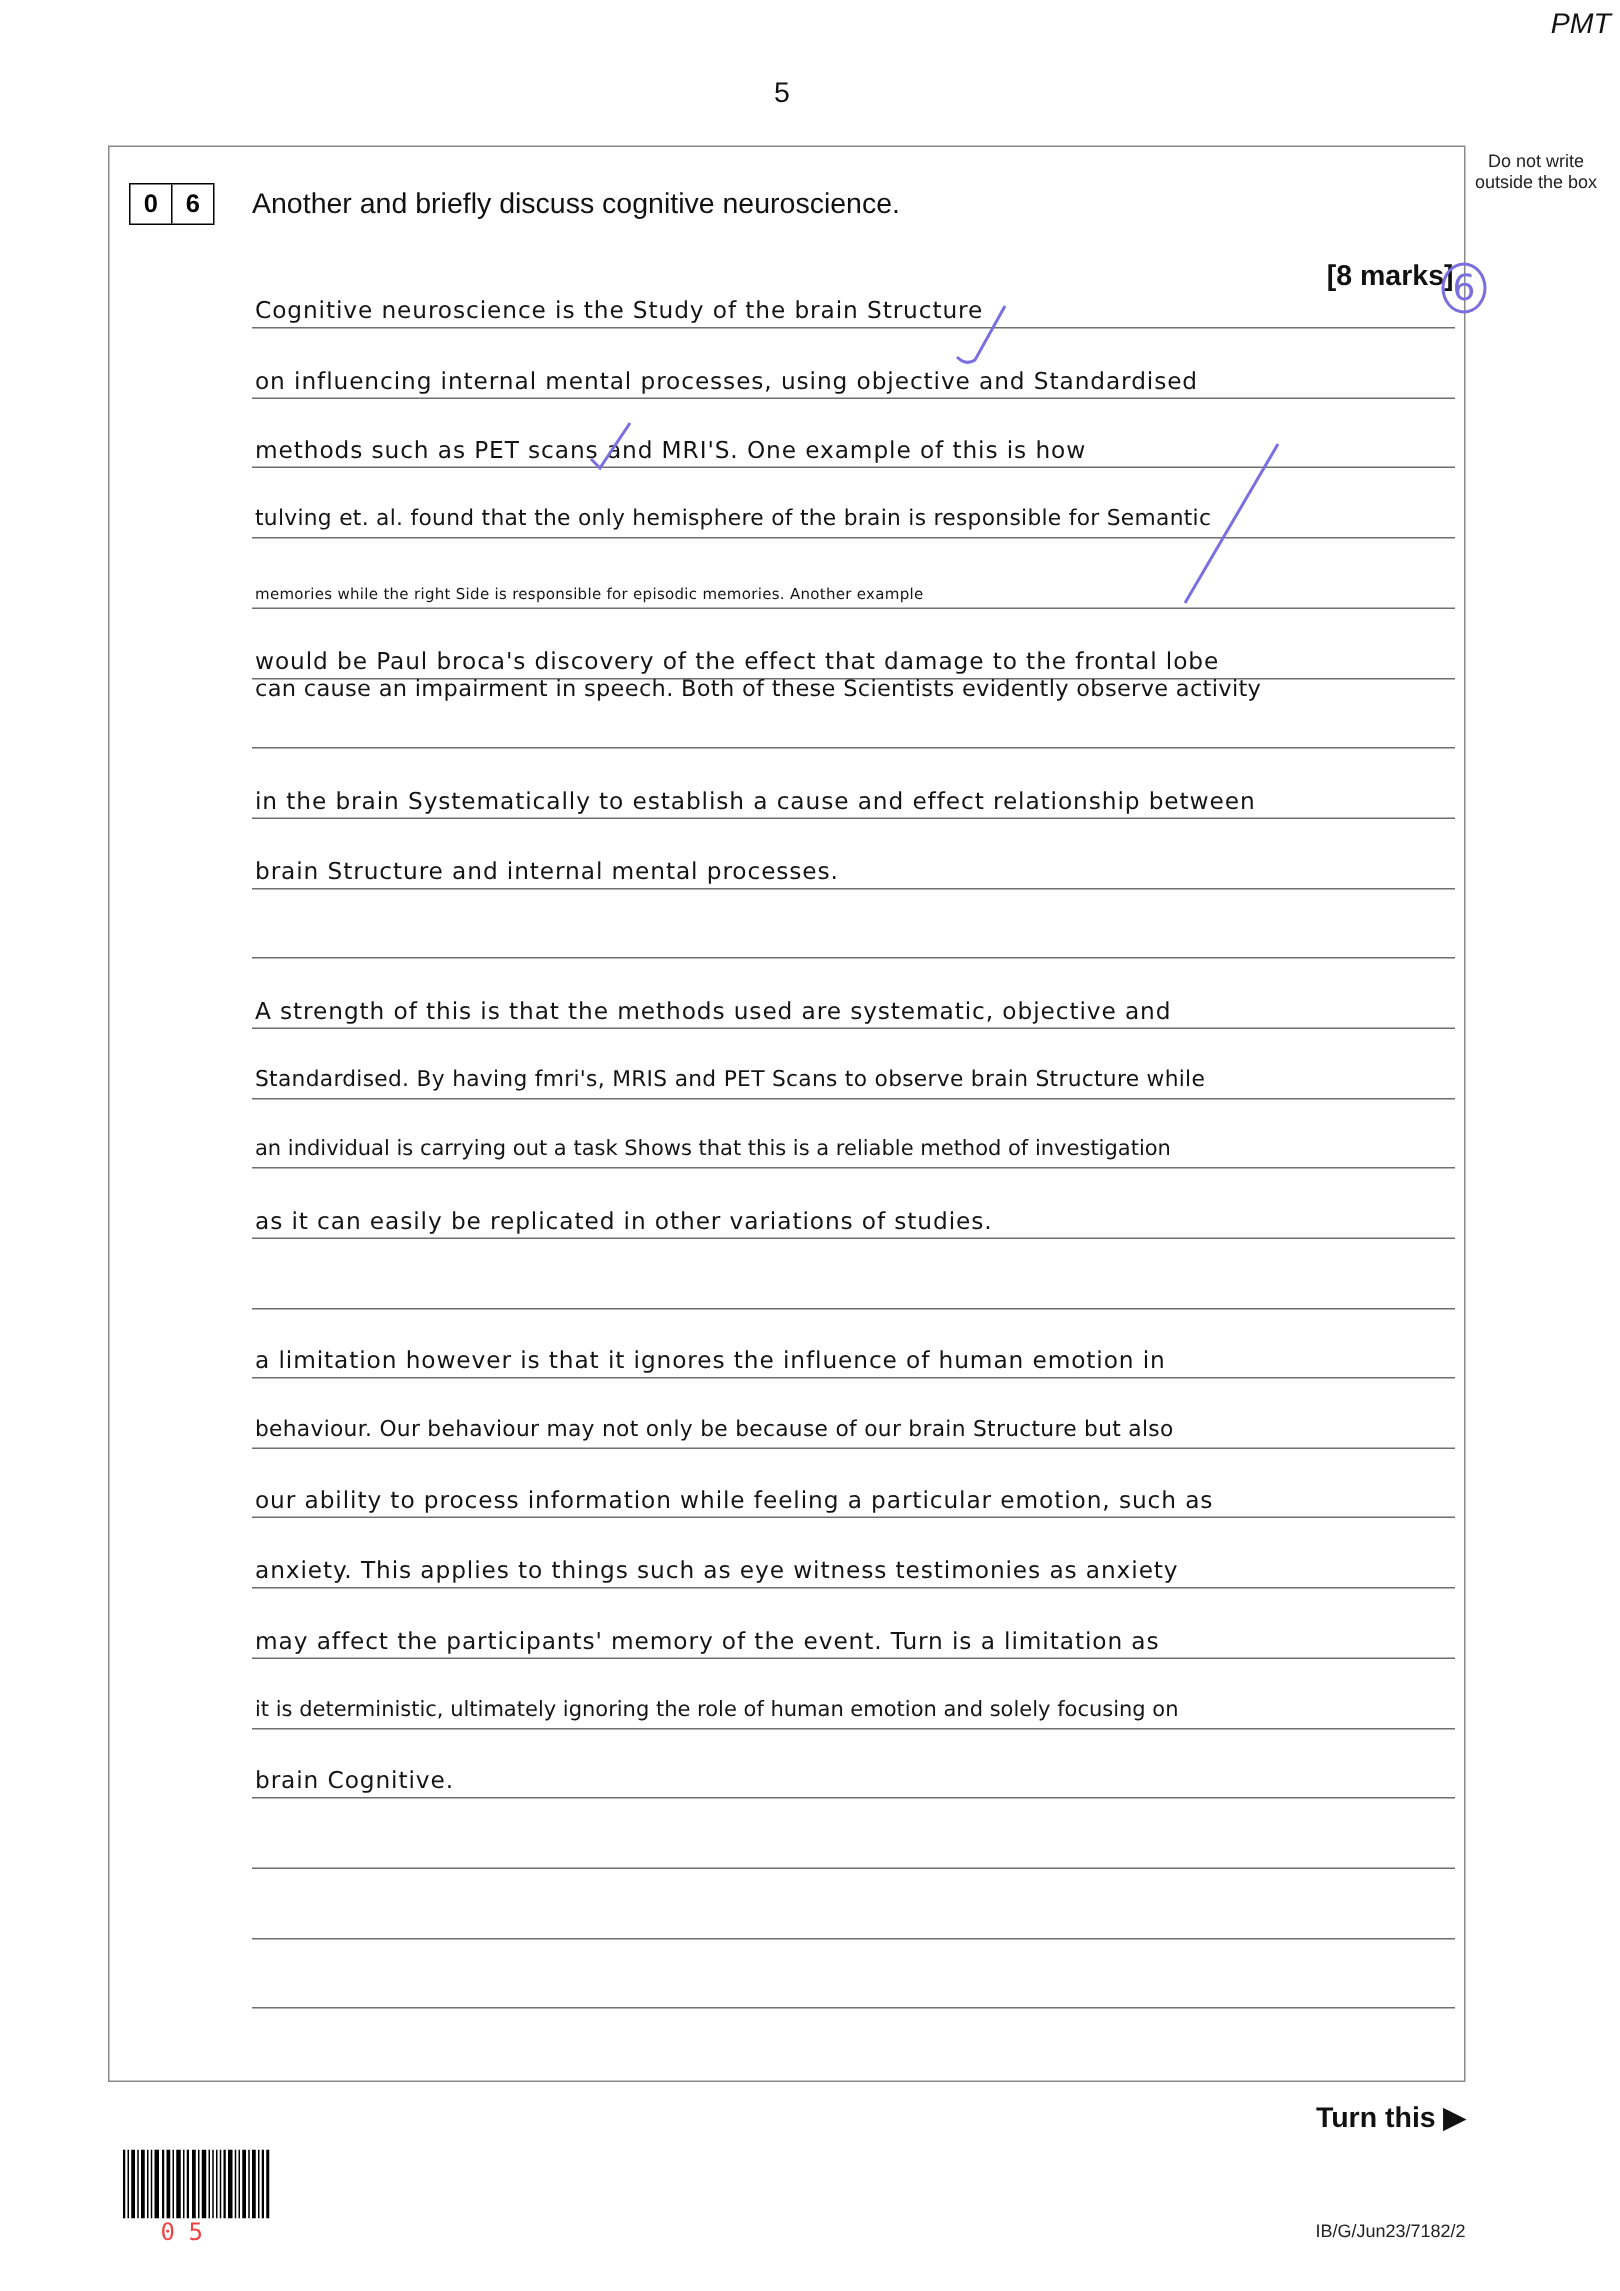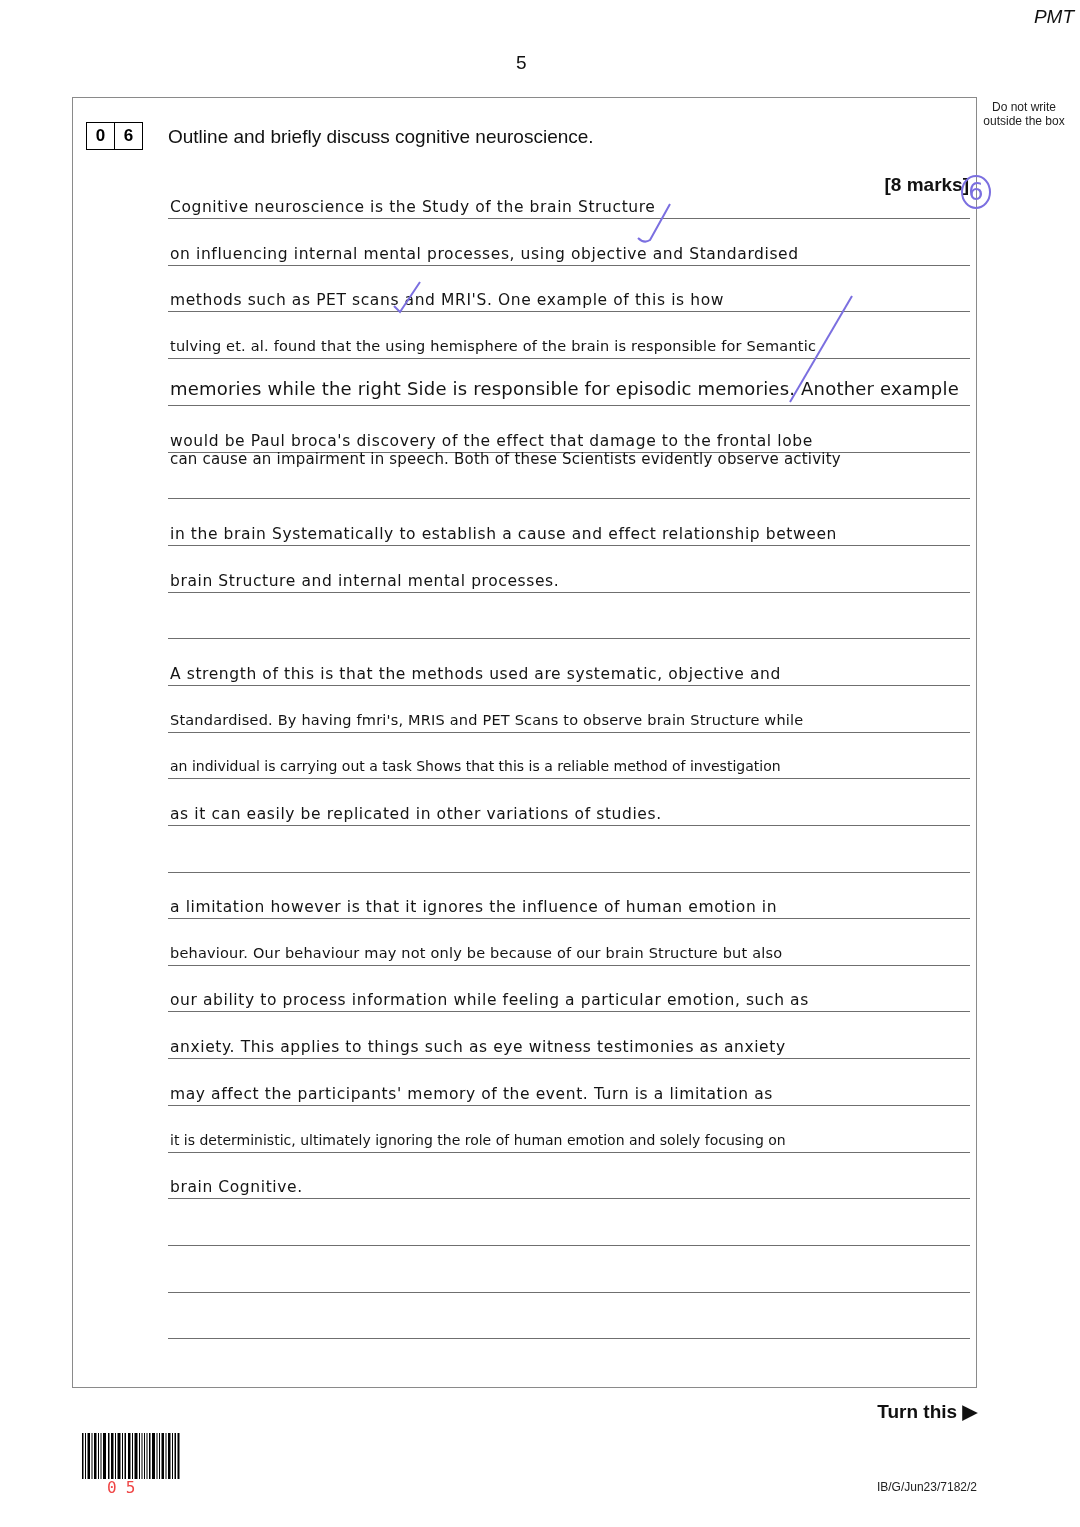--- a/index.html
+++ b/index.html
@@ -165,39 +165,39 @@
 <div class="pmt">PMT</div>
 <div class="page-number">5</div>
 
 <div class="answer-box"></div>
 <div class="margin-note">Do not write outside the box</div>
 
 <div class="qnum">
   <span>0</span>
   <span>6</span>
 </div>
-<div class="question">Outline and briefly discuss cognitive neuroscience.</div>
+<div class="question">Another and briefly discuss cognitive neuroscience.</div>
 <div class="marks">[8 marks]</div>
 <div class="score-circle">6</div>
 
 <div class="lines">
   <div class="rule-line" style="top:218px"></div>
   <div class="hw" style="top:198px">Cognitive neuroscience is the Study of the brain Structure</div>
 
   <div class="rule-line" style="top:265px"></div>
   <div class="hw" style="top:245px">on influencing internal mental processes, using objective and Standardised</div>
 
   <div class="rule-line" style="top:311px"></div>
   <div class="hw" style="top:291px">methods such as PET scans and MRI'S. One example of this is how</div>
 
   <div class="rule-line" style="top:358px"></div>
-  <div class="hw" style="top:338px;font-size:14.5px;letter-spacing:0.2px">tulving et. al. found that the using hemisphere of the brain is responsible for Semantic</div>
+  <div class="hw" style="top:338px;font-size:14.5px;letter-spacing:0.2px">tulving et. al. found that the only hemisphere of the brain is responsible for Semantic</div>
 
   <div class="rule-line" style="top:405px"></div>
-  <div class="hw" style="top:378px;font-size:18px;letter-spacing:0.2px">memories while the right Side is responsible for episodic memories. Another example</div>
+  <div class="hw" style="top:391px;font-size:10px;letter-spacing:0.2px">memories while the right Side is responsible for episodic memories. Another example</div>
 
   <div class="rule-line" style="top:452px"></div>
   <div class="hw" style="top:432px">would be Paul broca's discovery of the effect that damage to the frontal lobe</div>
 
   <div class="rule-line" style="top:498px"></div>
   <div class="hw" style="top:450px;font-size:15px;letter-spacing:0.2px">can cause an impairment in speech. Both of these Scientists evidently observe activity</div>
 
   <div class="rule-line" style="top:545px"></div>
   <div class="hw" style="top:525px">in the brain Systematically to establish a cause and effect relationship between</div>
 

